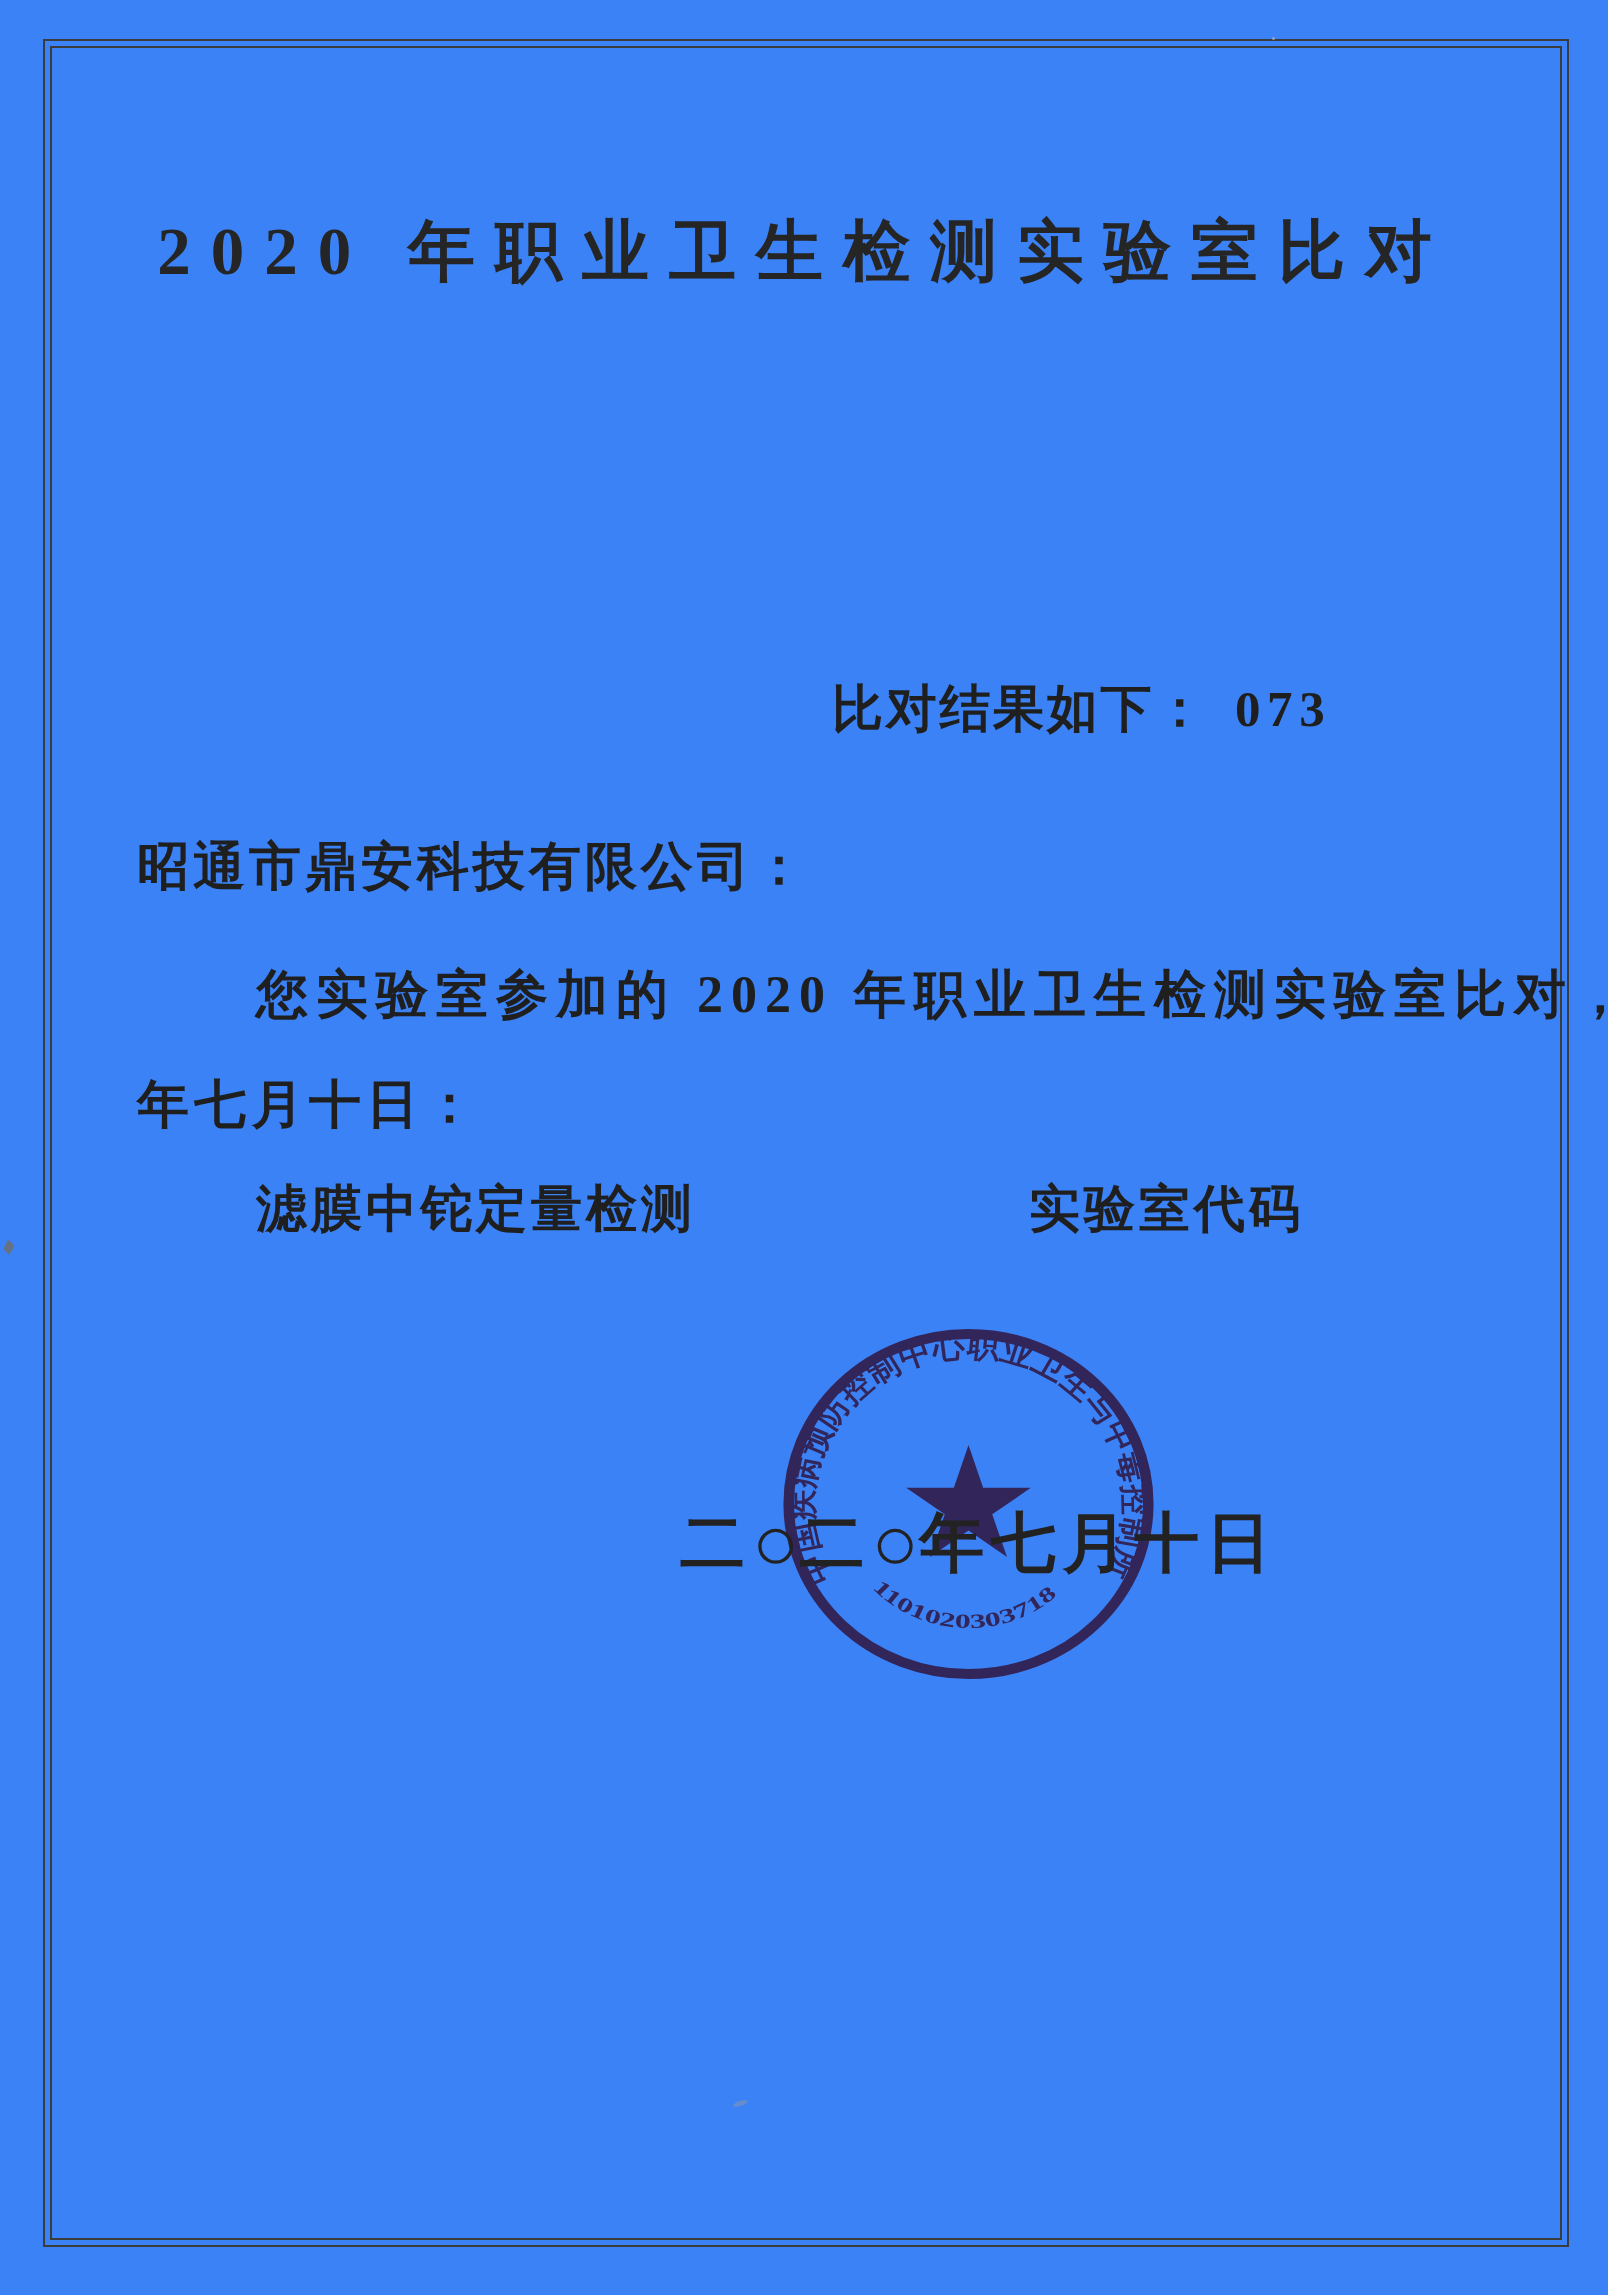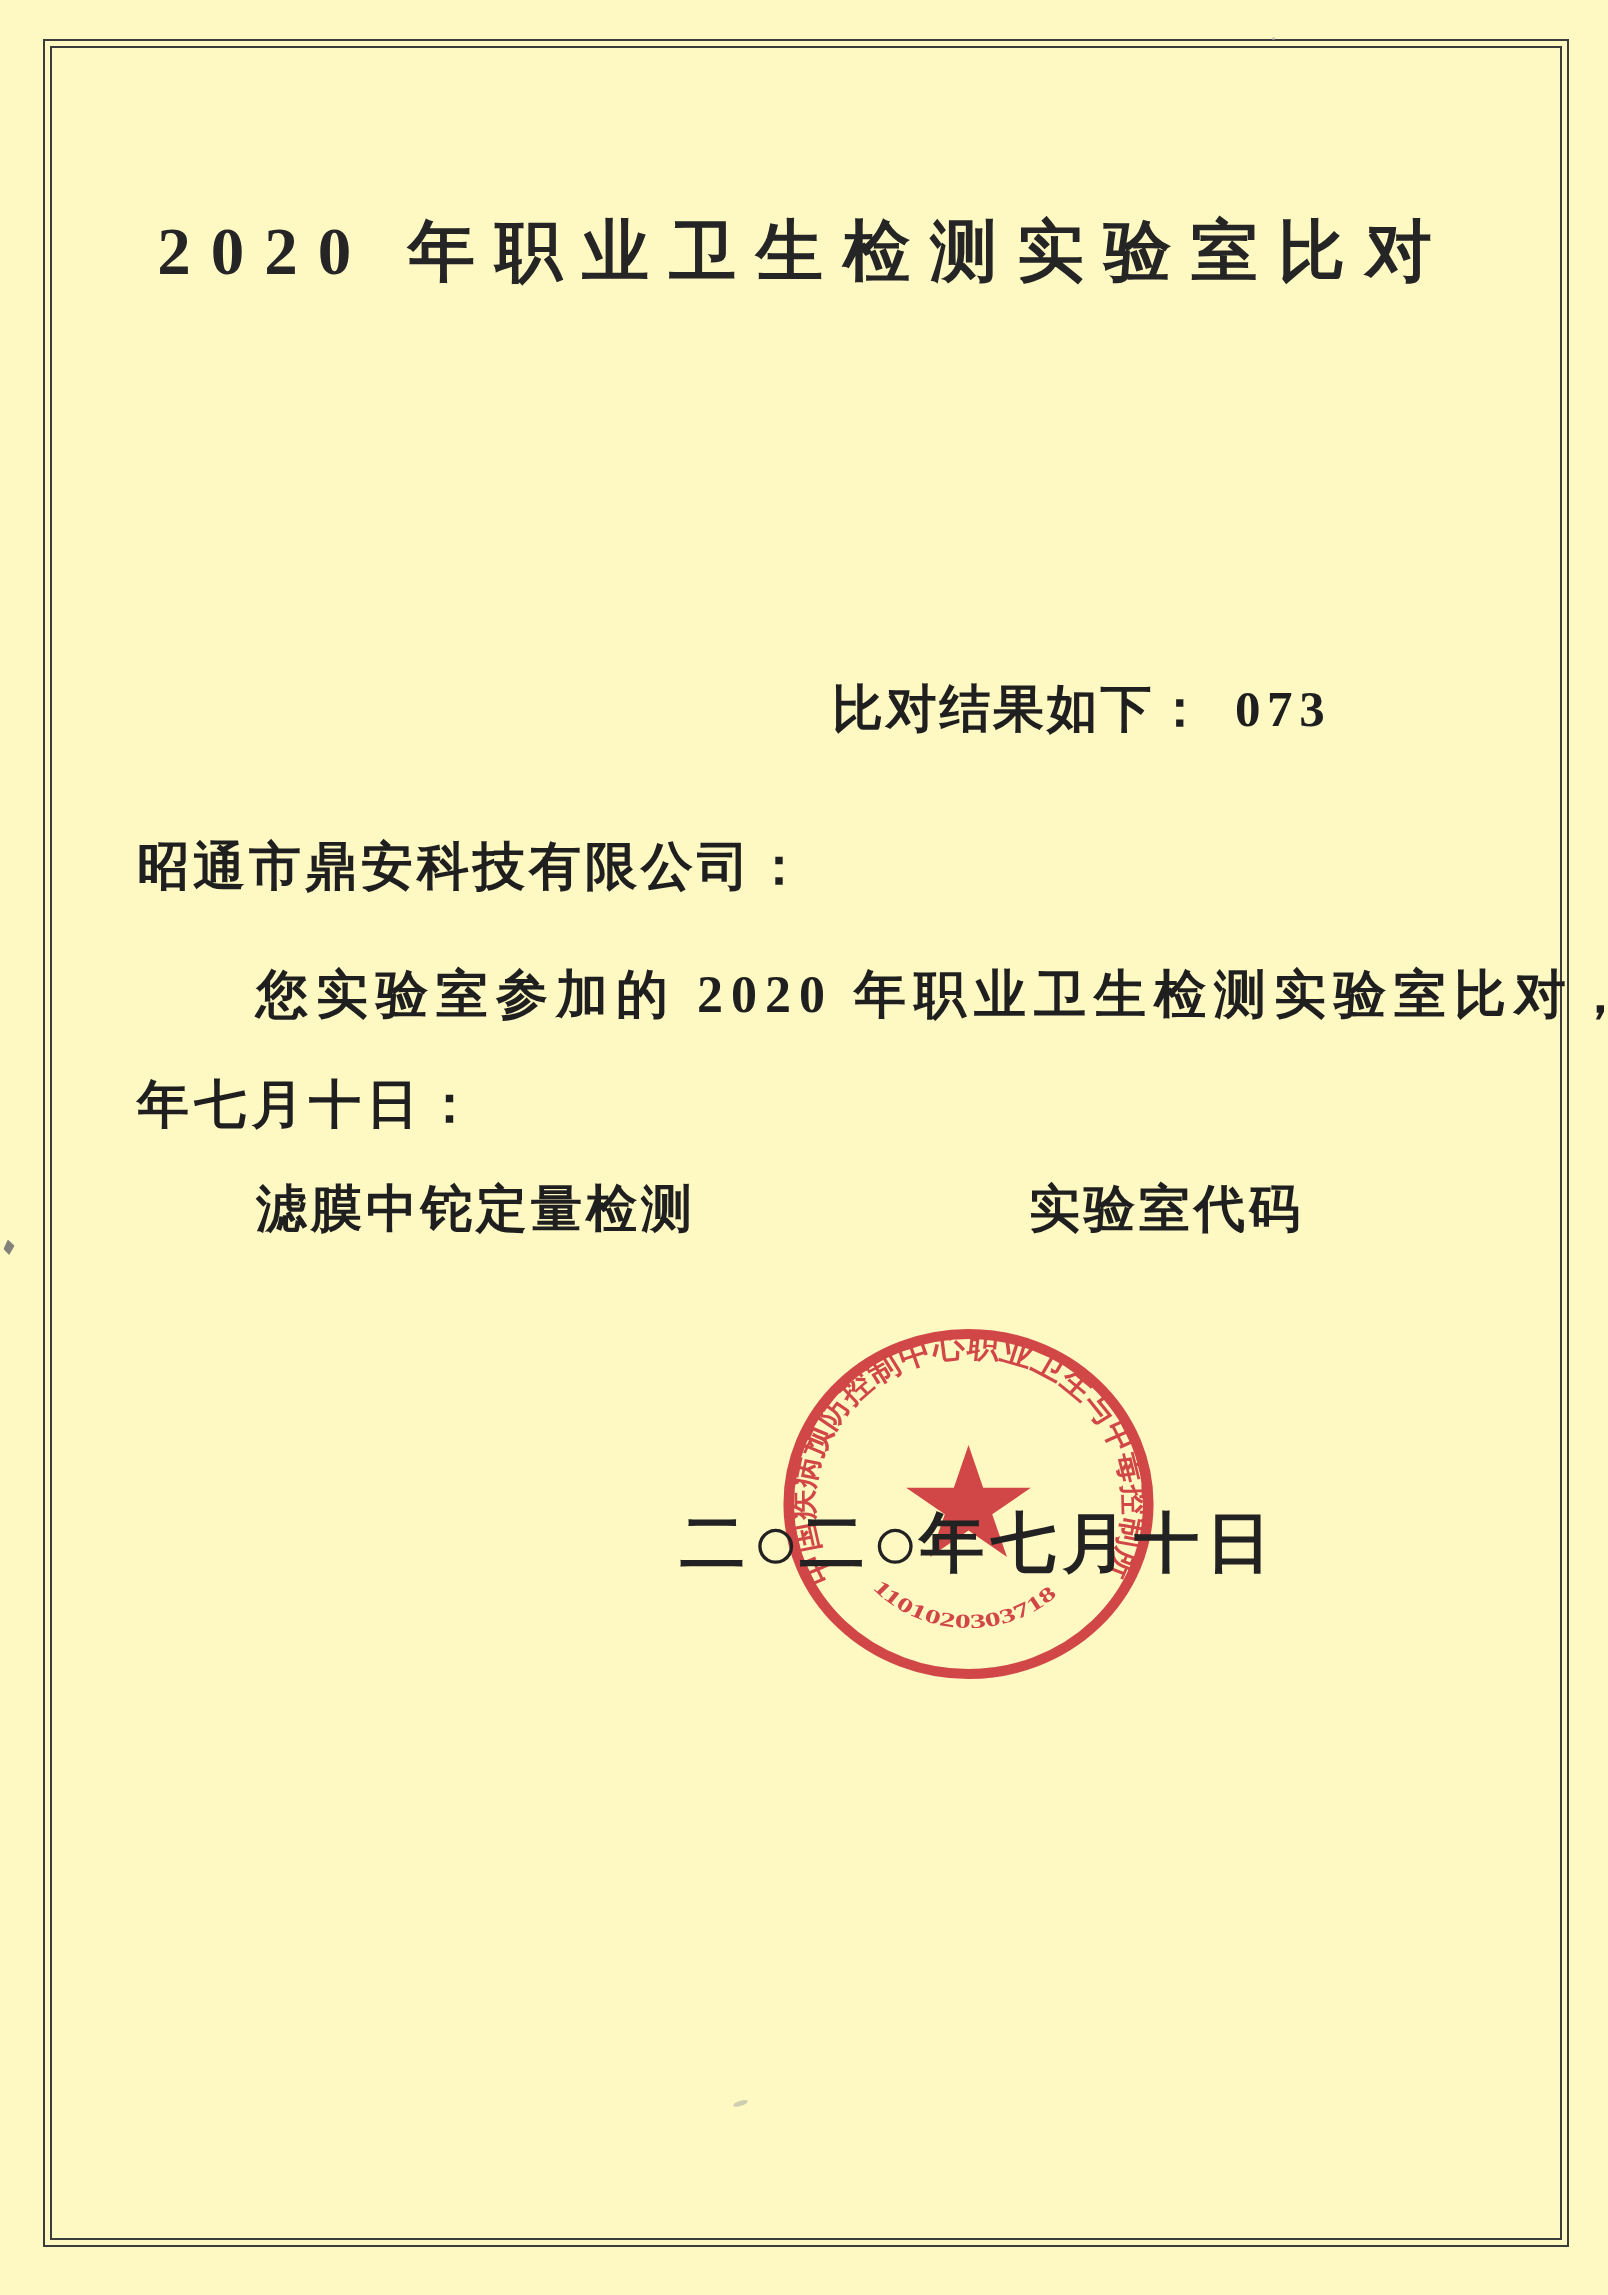--- a/index.html
+++ b/index.html
@@ -1,20 +1,20 @@
 <!DOCTYPE html>
 <html style="font-size:10.7px"><head>
 <meta charset="utf-8">
 <style>
   html,body{margin:0;padding:0;background:#e8e8e6;}
   .page{
     position:relative;
     width:1609px;height:2295px;
     margin:0 auto;
-    background:#fef9c3;
+    background:#3b82f6;
     font-family:"Liberation Serif","DejaVu Serif",serif;
     color:#1f1f1f;
     overflow:hidden;
   }
   .frame{
     position:absolute;left:43px;top:39px;right:40px;bottom:48px;
     border:2.7px solid #3b3d3c;
   }
   .frame-inner{
     position:absolute;left:4.7px;top:4.7px;right:4.7px;bottom:4.7px;

